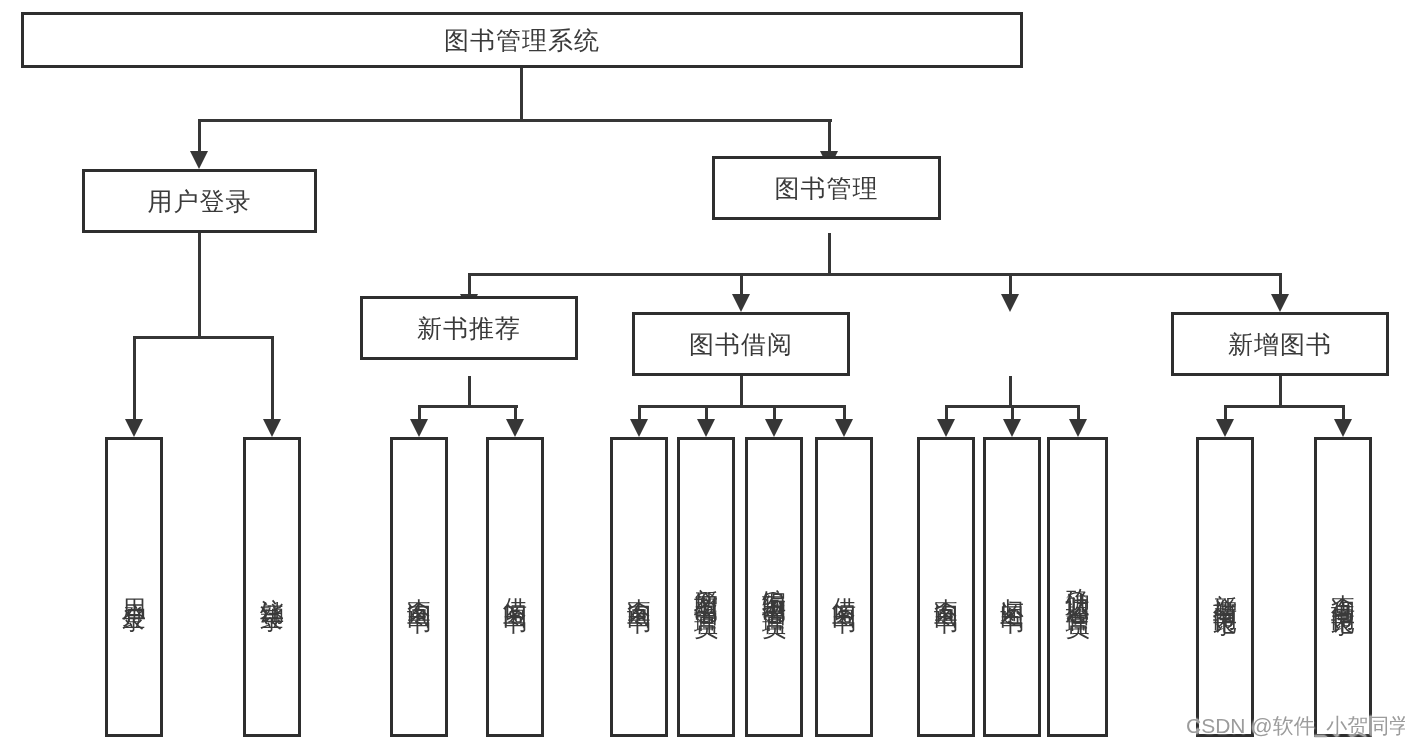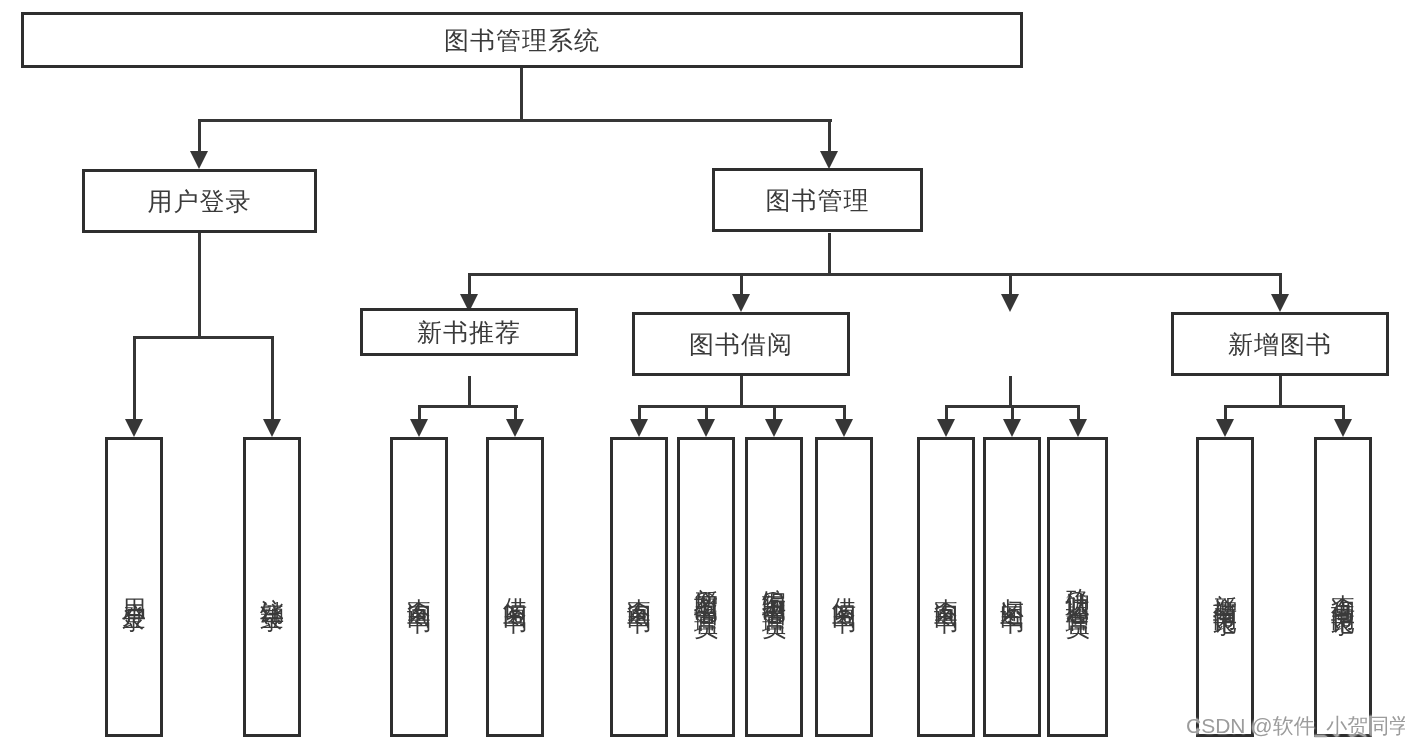--- a/index.html
+++ b/index.html
@@ -65,21 +65,21 @@
 
   <div class="vline" style="left:198px;top:119px;height:34px"></div>
   <div class="arrow" style="left:190px;top:151px"></div>
 
   <div class="vline" style="left:828px;top:119px;height:34px"></div>
   <div class="arrow" style="left:820px;top:151px"></div>
 
   <div class="box" style="left:82px;top:169px;width:235px;height:64px">
     <span class="label">用户登录</span>
   </div>
-  <div class="box" style="left:712px;top:168px;width:211px;height:64px">
+  <div class="box" style="left:712px;top:156px;width:229px;height:64px">
     <span class="label">图书管理</span>
   </div>
 
   <div class="vline" style="left:198px;top:233px;height:103px"></div>
   <div class="hline" style="left:133px;top:336px;width:141px"></div>
   <div class="vline" style="left:133px;top:336px;height:85px"></div>
   <div class="arrow" style="left:125px;top:419px"></div>
   <div class="vline" style="left:271px;top:336px;height:85px"></div>
   <div class="arrow" style="left:263px;top:419px"></div>
 
@@ -87,21 +87,21 @@
   <div class="hline" style="left:468px;top:273px;width:814px"></div>
   <div class="vline" style="left:468px;top:273px;height:23px"></div>
   <div class="arrow" style="left:460px;top:294px"></div>
   <div class="vline" style="left:740px;top:273px;height:23px"></div>
   <div class="arrow" style="left:732px;top:294px"></div>
   <div class="vline" style="left:1009px;top:273px;height:23px"></div>
   <div class="arrow" style="left:1001px;top:294px"></div>
   <div class="vline" style="left:1279px;top:273px;height:23px"></div>
   <div class="arrow" style="left:1271px;top:294px"></div>
 
-  <div class="box" style="left:360px;top:308px;width:218px;height:48px">
+  <div class="box" style="left:360px;top:296px;width:218px;height:64px">
     <span class="label">新书推荐</span>
   </div>
   <div class="box" style="left:632px;top:312px;width:218px;height:64px">
     <span class="label">图书借阅</span>
   </div>
   <div class="box" style="left:1171px;top:312px;width:218px;height:64px">
     <span class="label">新增图书</span>
   </div>
 
   <div class="vline" style="left:468px;top:376px;height:32px"></div>

